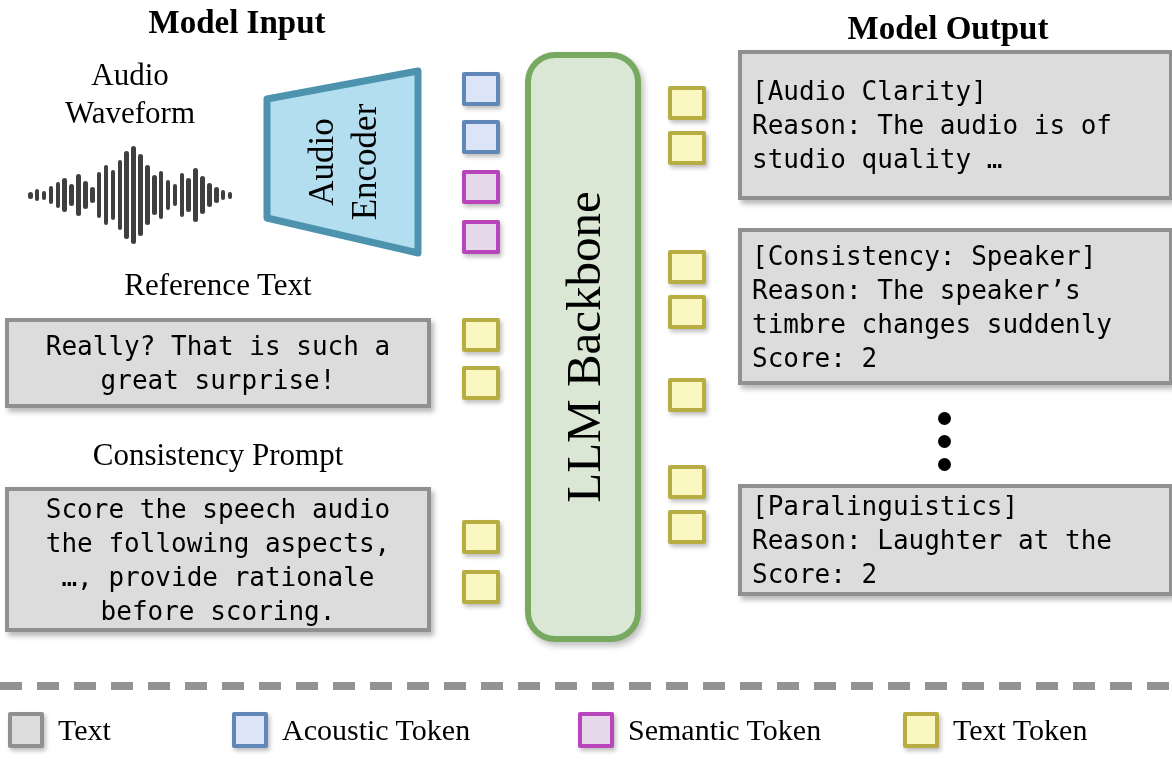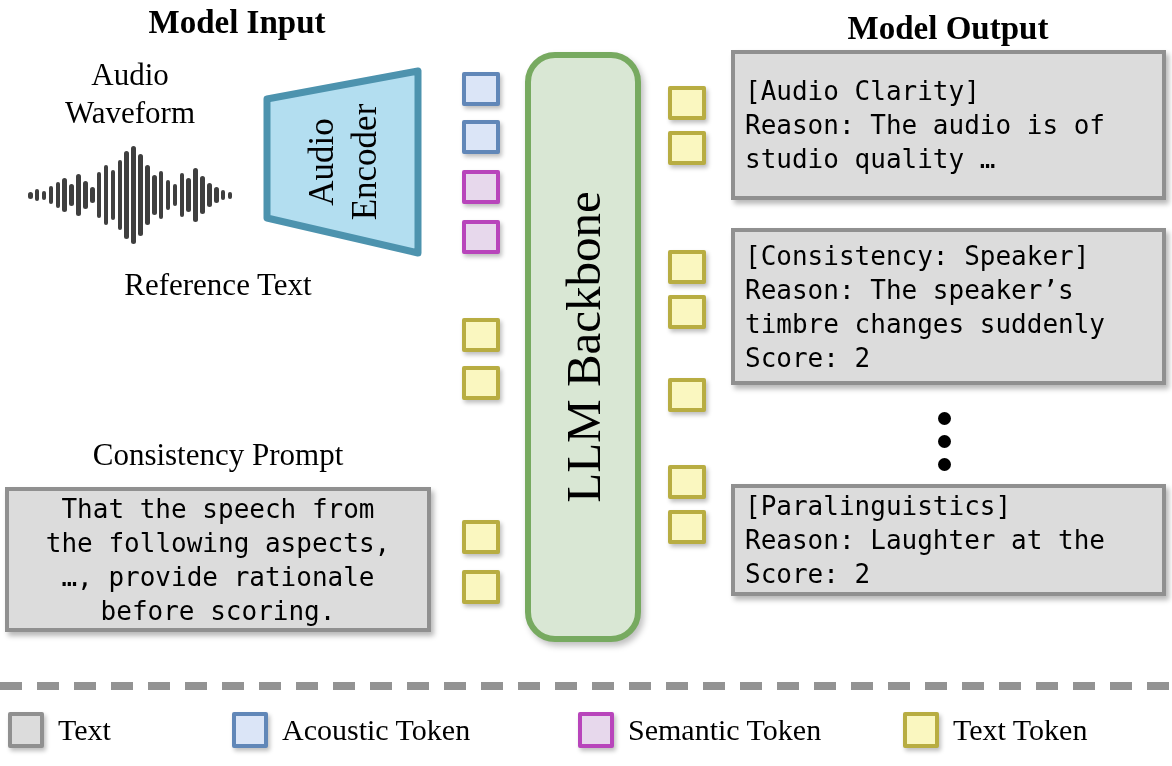--- a/index.html
+++ b/index.html
@@ -15,21 +15,21 @@
   }
   .graybox{
     position:absolute;box-sizing:border-box;
     background:var(--text-box-fill);border:4px solid var(--text-box-border);
     box-shadow:3px 4px 5px rgba(0,0,0,.28);
     font-family:"DejaVu Sans Mono", monospace;font-size:26px;line-height:34px;
     display:flex;flex-direction:column;justify-content:center;
     padding:2px 10px;
   }
   .graybox.centered{align-items:center;text-align:center;}
-  .graybox.lefted{align-items:flex-start;text-align:left;}
+  .graybox.lefted{align-items:flex-start;text-align:left;margin-left:7px;}
   .tok{
     position:absolute;box-sizing:border-box;width:38px;height:34px;
     border:4px solid #000;border-radius:2px;
     box-shadow:2px 3px 4px rgba(0,0,0,.25);
   }
   .tok.acoustic{background:var(--acoustic-fill);border-color:var(--acoustic-border);}
   .tok.semantic{background:var(--semantic-fill);border-color:var(--semantic-border);}
   .tok.text{background:var(--text-token-fill);border-color:var(--text-token-border);}
   .tok.textbox{background:var(--text-box-fill);border-color:var(--text-box-border);}
   #waveform{
@@ -115,24 +115,28 @@
     </div>
 
   <div id="encoder">
     <svg width="162" height="192" viewBox="0 0 162 192">
       <polygon points="5,33 156,5 156,187 5,152"></polygon>
     </svg>
     <div class="enc-label">Audio Encoder</div>
   </div>
 
   <div class="seclabel" style="left:18px;top:266px;width:400px;">Reference Text</div>
+  <div class="graybox centered" style="left:5px;top:318px;width:426px;height:90px;">
+    <div class="line">Really? That is such a</div>
+    <div class="line">great surprise!</div>
+  </div>
 
   <div class="seclabel" style="left:18px;top:436px;width:400px;">Consistency Prompt</div>
   <div class="graybox centered" style="left:5px;top:487px;width:426px;height:145px;">
-    <div class="line">That the speech from</div>
+    <div class="line">Score the speech audio</div>
     <div class="line">the following aspects,</div>
     <div class="line">…, provide rationale</div>
     <div class="line">before scoring.</div>
   </div>
 
   <div id="input-token-col">
       <div class="tok acoustic" style="left: 462px; top: 72px;"></div>
       <div class="tok acoustic" style="left: 462px; top: 120px;"></div>
       <div class="tok semantic" style="left: 462px; top: 170px;"></div>
       <div class="tok semantic" style="left: 462px; top: 220px;"></div>

